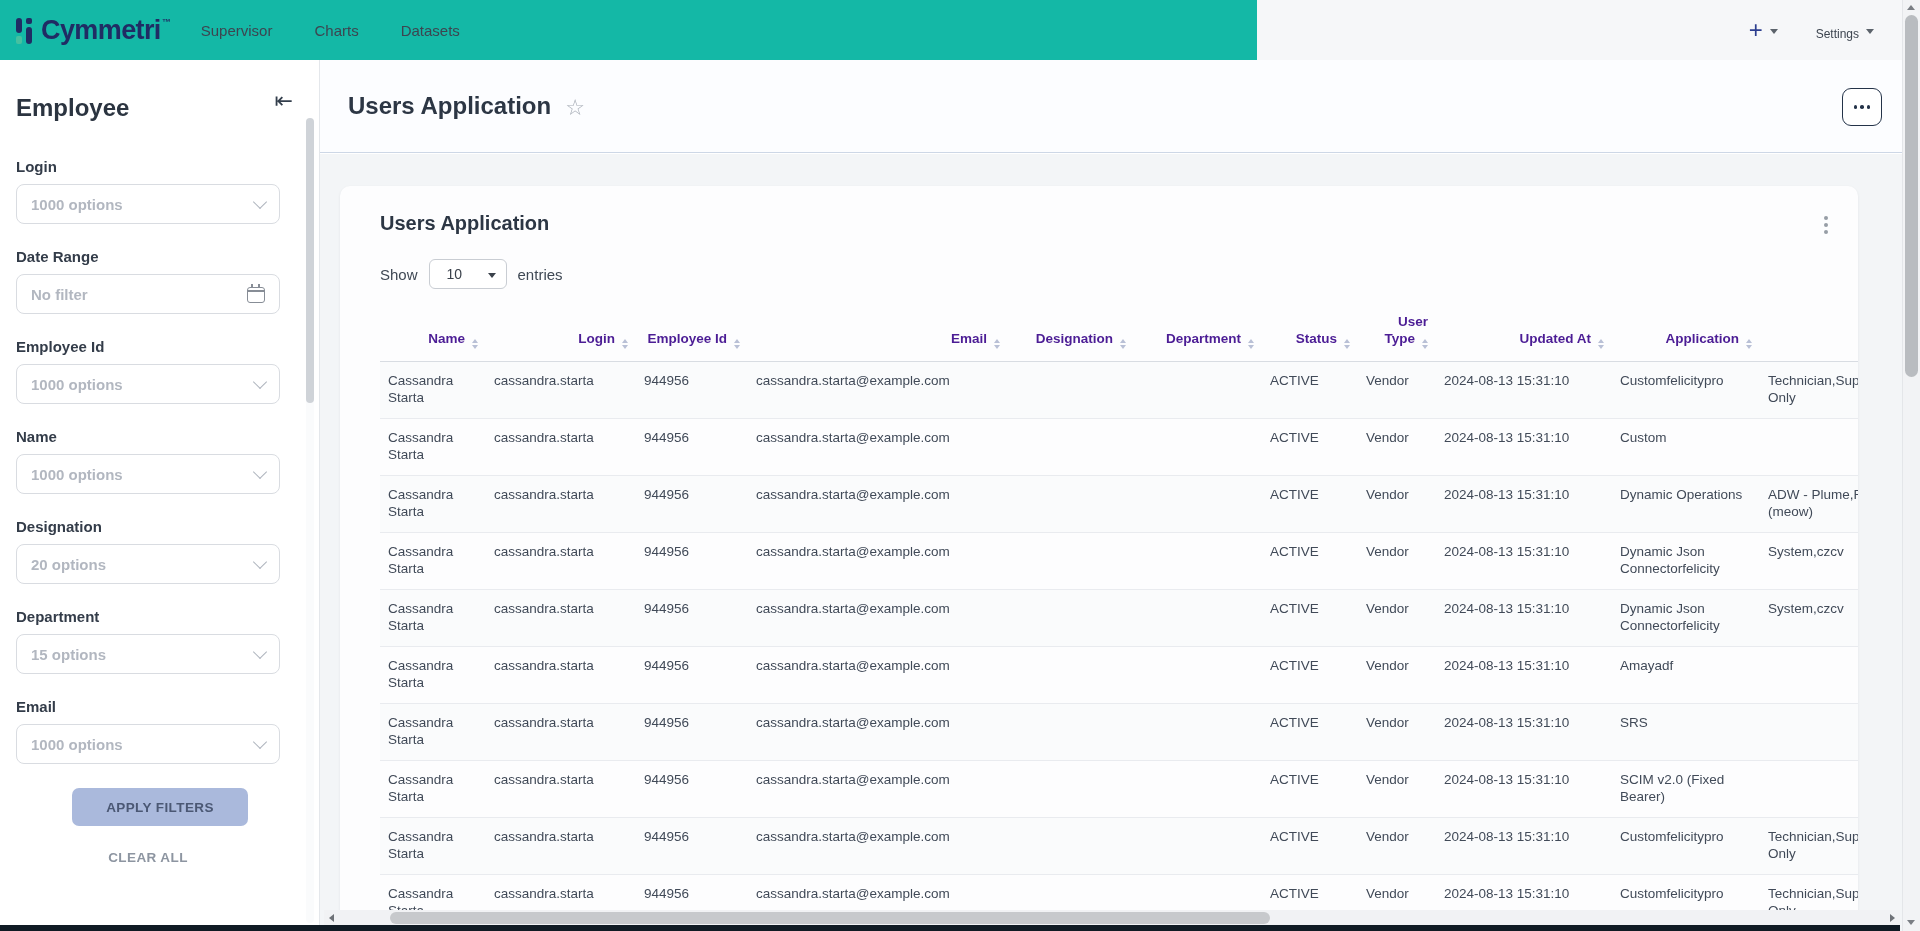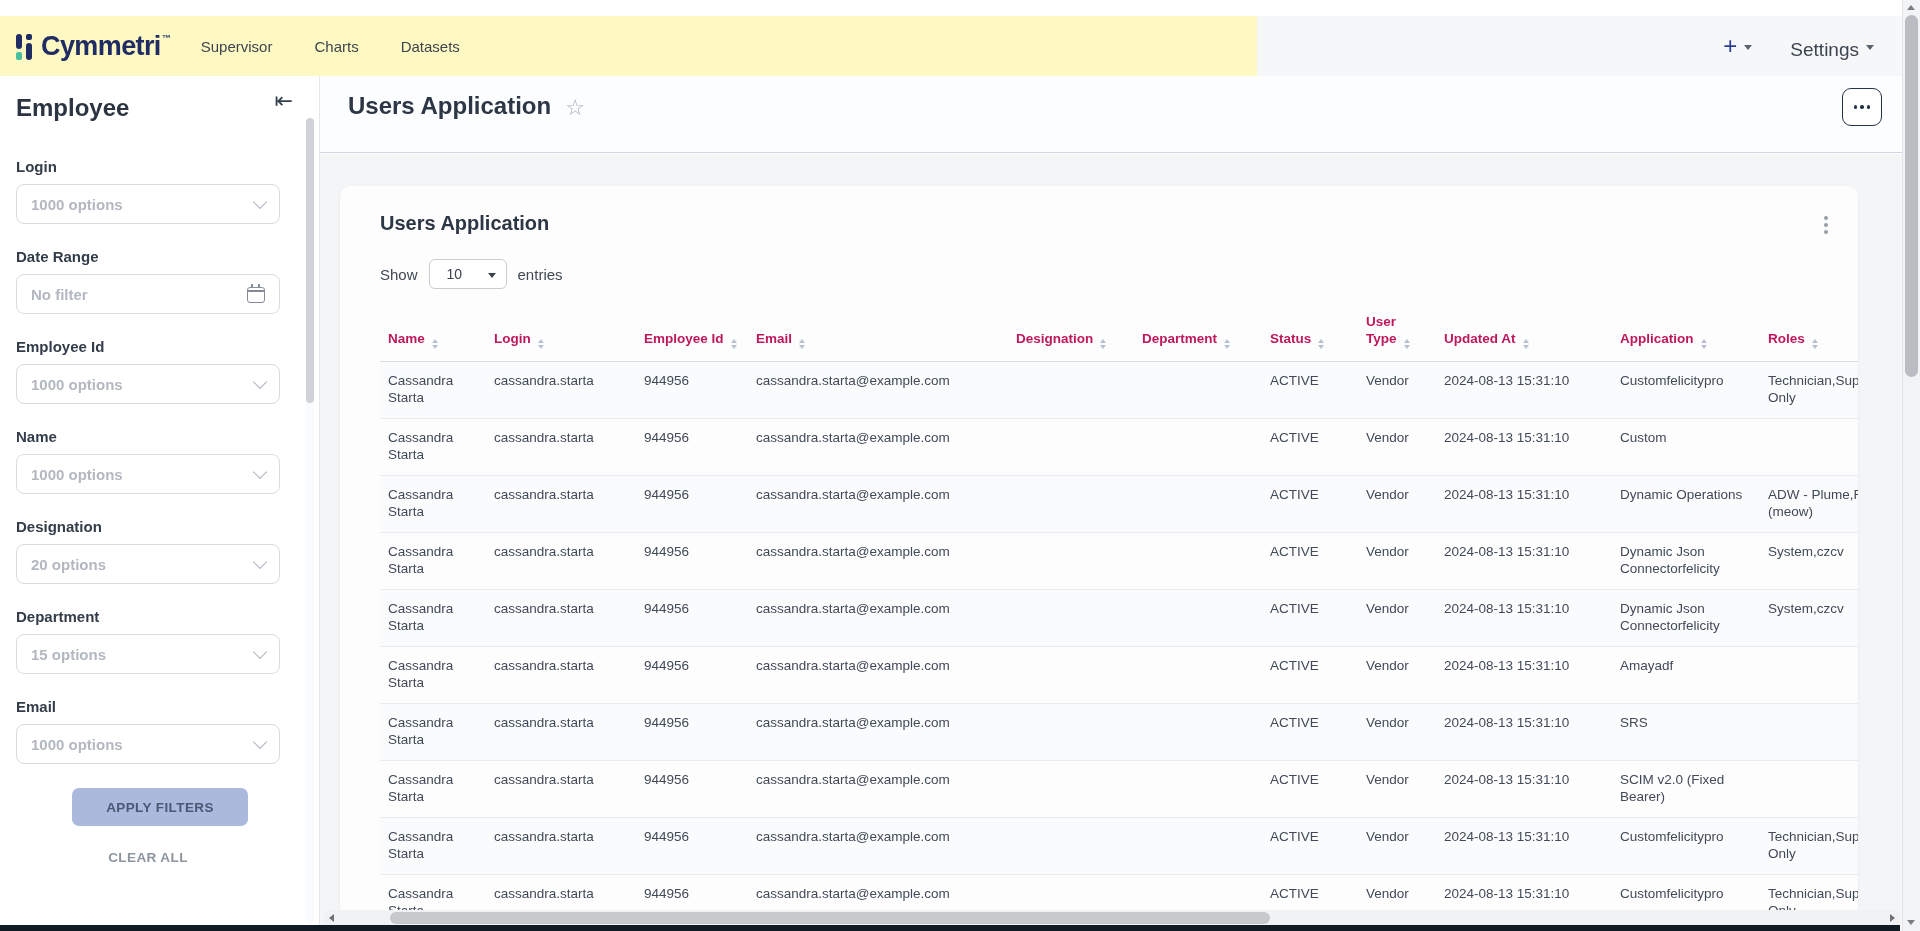--- a/index.html
+++ b/index.html
@@ -2,36 +2,36 @@
 <html style="--navy: #202c64; --teal: #47c0a0; --applybg: #aab9dc; --divider: #cdd7e6;"><head>
 <meta charset="utf-8">
 <style>
   :root{
     --navy:#202c64; --teal:#47c0a0; --applybg:#aab9dc; --divider:#cdd7e6;
   }
   html,body{margin:0;padding:0;width:1920px;height:931px;overflow:hidden;background:#fff;}
   .app{position:relative;width:1920px;height:931px;font-family:"Liberation Sans",sans-serif;background:#fff;}
 
   
-  .topbar{position:absolute;left:0;top:16px;width:1902px;height:60px;background:#fef9c3;display:flex;align-items:center;z-index:5;}
+  .topbar{position:absolute;left:0;top:0;width:1902px;height:60px;background:#14b8a6;display:flex;align-items:center;z-index:5;}
   .brand{margin-left:16px;display:flex;align-items:flex-start;cursor:pointer;}
   .mark{position:relative;width:21px;height:32px;margin-right:4px;margin-top:1px;}
   .mark i{position:absolute;display:block;}
   .m1a{left:0;top:3px;width:6px;height:15px;background:var(--navy);border-radius:3px;}
   .m1b{left:0;top:21px;width:6px;height:8px;background:var(--teal);border-radius:2px;}
   .m2a{left:10px;top:3px;width:6px;height:6px;background:var(--navy);border-radius:2px;}
   .m2b{left:10px;top:12px;width:6px;height:17px;background:var(--navy);border-radius:3px;}
   .brandtext{font-size:27px;font-weight:800;color:var(--navy);letter-spacing:-0.6px;line-height:32px;}
   .tm{font-size:9px;font-weight:700;color:var(--navy);margin-top:3px;margin-left:1px;}
   .mainnav{display:flex;gap:42px;margin-left:30px;font-size:15px;color:#3d4550;}
   .navitem{cursor:pointer;}
   .topbar-right{position:absolute;left:1257px;top:0;width:645px;height:60px;background:#f6f7f9;display:flex;align-items:center;justify-content:flex-end;gap:38px;padding-right:28px;box-sizing:border-box;}
   .plusgrp,.settingsgrp{display:flex;align-items:center;gap:7px;cursor:pointer;}
   .pluslabel{font-size:24px;font-weight:500;color:#2c3e8f;line-height:24px;}
-  .settingslabel{font-size:19px;color:#3d4550;margin-top:7px;}
+  .settingslabel{font-size:12px;color:#3d4550;margin-top:7px;}
   .caret{width:0;height:0;border-left:4px solid transparent;border-right:4px solid transparent;border-top:5px solid #5c636c;margin-top:2px;}
 
   
   .sidebar{position:absolute;left:0;top:60px;width:320px;height:871px;background:#fff;border-right:1px solid #e4e7eb;box-sizing:border-box;padding:34px 0 0 16px;}
   .sidebar-title{font-size:24px;font-weight:700;color:#2b3440;margin:0;}
   .collapse-btn{position:absolute;right:26px;top:30px;font-size:22px;color:#333e4c;cursor:pointer;line-height:22px;}
   .filters{margin-top:36px;}
   .fgroup{margin-bottom:24px;width:264px;}
   .flabel{font-size:15px;font-weight:700;color:#333c49;margin-bottom:9px;}
   .fbox{height:40px;border:1px solid #d9dce1;border-radius:8px;background:#fff;display:flex;align-items:center;justify-content:space-between;padding:0 14px;cursor:pointer;box-sizing:border-box;}
@@ -60,21 +60,21 @@
   .kebab{position:relative;width:4px;height:18px;margin-top:4px;cursor:pointer;}
   .kebab i{position:absolute;left:0;width:4px;height:4px;border-radius:50%;background:#979da6;display:block;}
   .kebab i:nth-child(1){top:0;} .kebab i:nth-child(2){top:7px;} .kebab i:nth-child(3){top:14px;}
 
   .show-row{margin-top:24px;display:flex;align-items:center;gap:11px;font-size:15px;color:#3f4854;}
   .pagesize{width:78px;height:30px;border:1px solid #c9cdd3;border-radius:6px;background:#fff;display:flex;align-items:center;justify-content:space-between;padding:0 10px 0 17px;box-sizing:border-box;cursor:pointer;font-size:14px;color:#3a414b;}
   .pagesize .caret{border-top-color:#3a414b;}
 
   .tablewrap{margin-top:14px;width:1478px;overflow:hidden;}
   .tbl{border-collapse:collapse;table-layout:fixed;width:1428px;font-size:13.5px;color:#414a58;}
-  .tbl th{font-size:13.5px;font-weight:700;color:#be185d;text-align:left;vertical-align:bottom;padding:0 8px 12px 8px;line-height:17px;border-bottom:1px solid #d8dce2;height:46px;cursor:pointer;}
+  .tbl th{font-size:13.5px;font-weight:700;color:#4c1d95;text-align:right;vertical-align:bottom;padding:0 8px 12px 8px;line-height:17px;border-bottom:1px solid #d8dce2;height:46px;cursor:pointer;}
   .tbl td{vertical-align:top;padding:10px 8px 0 8px;line-height:17px;height:46px;border-bottom:1px solid #e9ebef;overflow:hidden;}
   .tbl tbody tr:nth-child(odd) td{background:#fafbfc;}
   .tbl th:nth-child(1){width:90px;}  .tbl th:nth-child(2){width:134px;}
   .tbl th:nth-child(3){width:96px;}  .tbl th:nth-child(4){width:244px;}
   .tbl th:nth-child(5){width:110px;} .tbl th:nth-child(6){width:112px;}
   .tbl th:nth-child(7){width:80px;}  .tbl th:nth-child(8){width:62px;}
   .tbl th:nth-child(9){width:160px;} .tbl th:nth-child(10){width:132px;}
   .tbl th:nth-child(11){width:208px;}
   .sort{display:inline-flex;flex-direction:column;gap:2px;margin-left:7px;vertical-align:0;}
   .sort .u{width:0;height:0;border-left:3.5px solid transparent;border-right:3.5px solid transparent;border-bottom:4.5px solid #b9c0d6;}

